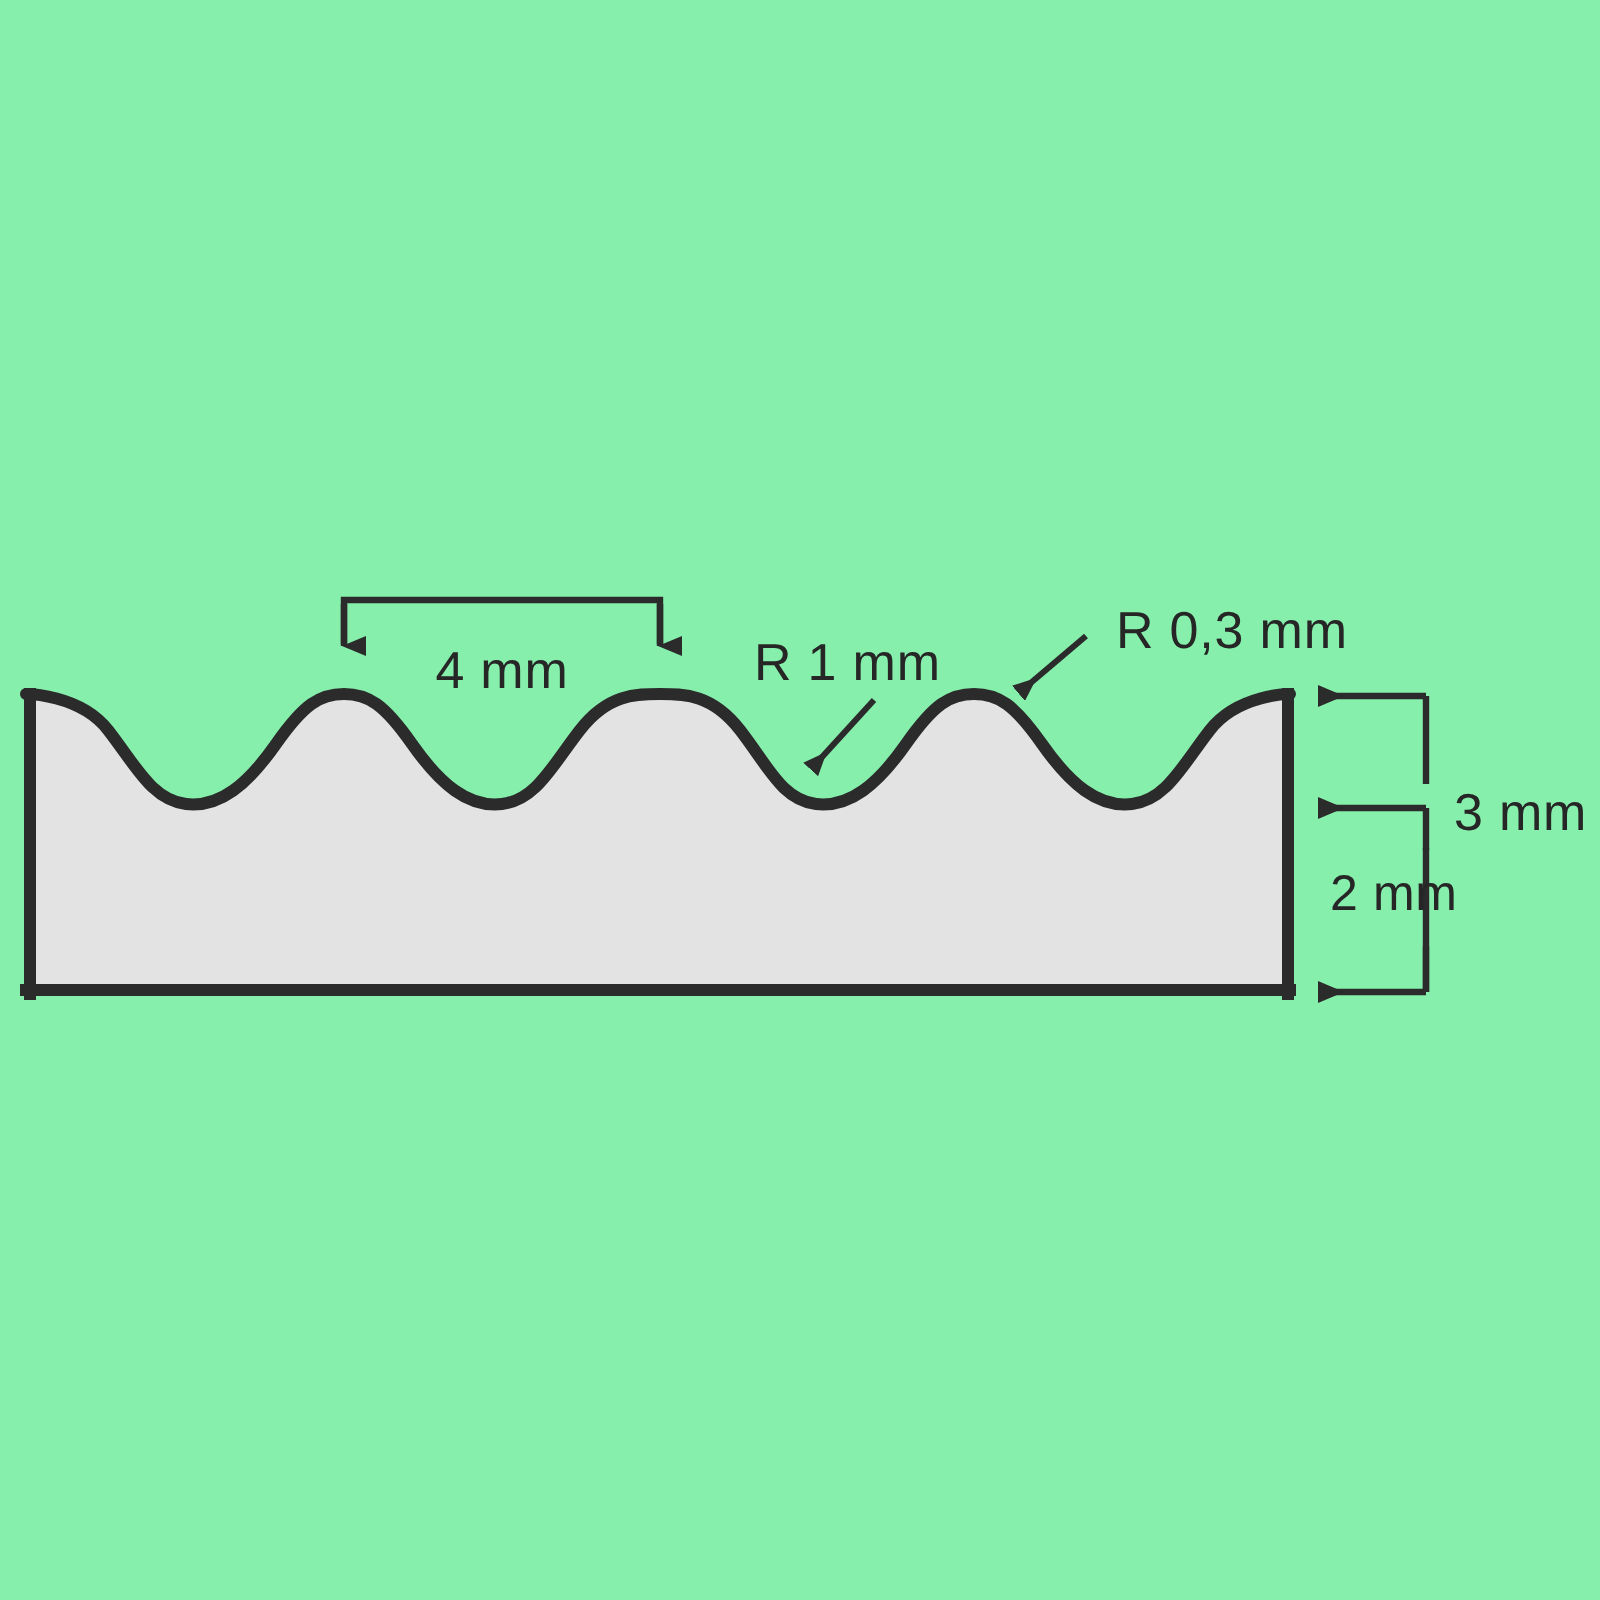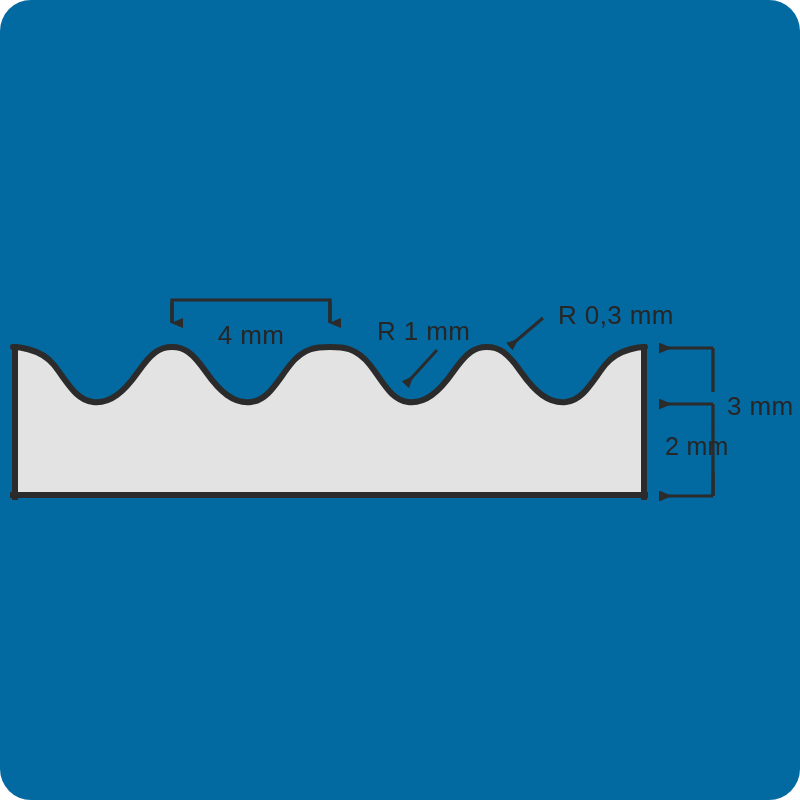--- a/index.html
+++ b/index.html
@@ -11,22 +11,21 @@
   body {
     width: 800px;
     height: 800px;
     font-family: "Liberation Sans", sans-serif;
     overflow: hidden;
   }
   #drawing-root {
     position: relative;
     width: 800px;
     height: 800px;
-    background: #0369a1;
-    border-radius: 31px;
+    background: #86efac;
   }
   svg#profile-svg {
     display: block;
     width: 800px;
     height: 800px;
   }
   .dim-text {
     font-family: "Liberation Sans", sans-serif;
     font-size: 26px;
     fill: #262626;

